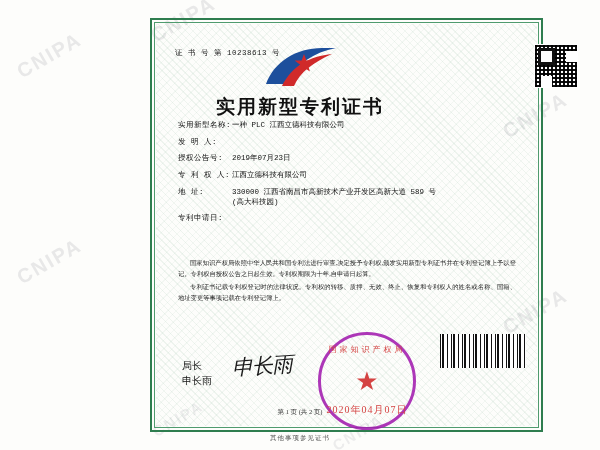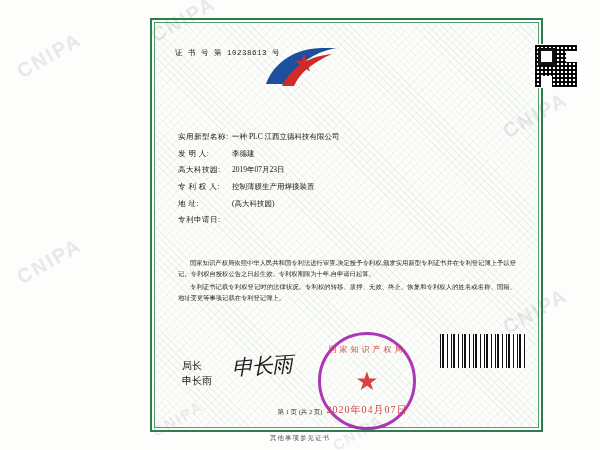--- a/index.html
+++ b/index.html
@@ -109,23 +109,23 @@
     text-align: center;
     font-size: 19px;
     font-weight: bold;
     color: #111;
     letter-spacing: 2px;
     font-family: "Liberation Serif", serif;
   }
   .fields {
     position: absolute;
     left: 178px;
-    top: 132px;
+    top: 120px;
     width: 340px;
-    font-family: Liberation Serif, serif;
+    font-family: Liberation Mono, monospace;
     color: #111;
   }
   .field-row {
     display: flex;
     align-items: flex-start;
     margin-bottom: 6.5px;
     font-size: 7.5px;
     line-height: 1.35;
   }
   .field-label {
@@ -260,41 +260,42 @@
   <div class="qr"></div>
 
   <div class="emblem">
     <svg width="96" height="50" viewBox="0 0 96 50">
       <path d="M14 42 C 22 20, 44 6, 70 6 L 84 6 C 62 10, 44 22, 34 42 Z" fill="#1d4f9c"></path>
       <path d="M30 44 C 40 24, 58 14, 80 12 C 62 20, 48 30, 42 44 Z" fill="#d02a2a"></path>
       <polygon points="52,12 54.4,18.6 61.4,18.6 55.8,22.8 57.9,29.4 52,25.4 46.1,29.4 48.2,22.8 42.6,18.6 49.6,18.6" fill="#d02a2a"></polygon>
     </svg>
   </div>
 
+  <div class="title">实用新型专利证书</div>
 
   <div class="fields">
     <div class="field-row">
       <div class="field-label">实用新型名称:</div>
       <div class="field-value">一种 PLC 江西立德科技有限公司</div>
     </div>
     <div class="field-row">
       <div class="field-label">发 明 人:</div>
-      <div class="field-value">李德建</div>
-    </div>
-    <div class="field-row">
-      <div class="field-label">高大科技园:</div>
+    </div>
+    <div class="field-row">
+      <div class="field-label">授权公告号:</div>
       <div class="field-value">2019年07月23日</div>
     </div>
     <div class="field-row">
       <div class="field-label">专 利 权 人:</div>
-      <div class="field-value">控制薄膜生产用焊接装置</div>
+      <div class="field-value">江西立德科技有限公司</div>
     </div>
     <div class="field-row">
       <div class="field-label">地 址:</div>
       <div class="field-value">
+        <span>330000 江西省南昌市高新技术产业开发区高新大道 589 号</span>
         <span class="sub">(高大科技园)</span>
       </div>
     </div>
     <div class="field-row">
       <div class="field-label">专利申请日:</div>
     </div>
   </div>
 
   <div class="paras">
     <p>国家知识产权局依照中华人民共和国专利法进行审查,决定授予专利权,颁发实用新型专利证书并在专利登记簿上予以登记。专利权自授权公告之日起生效。专利权期限为十年,自申请日起算。</p>

